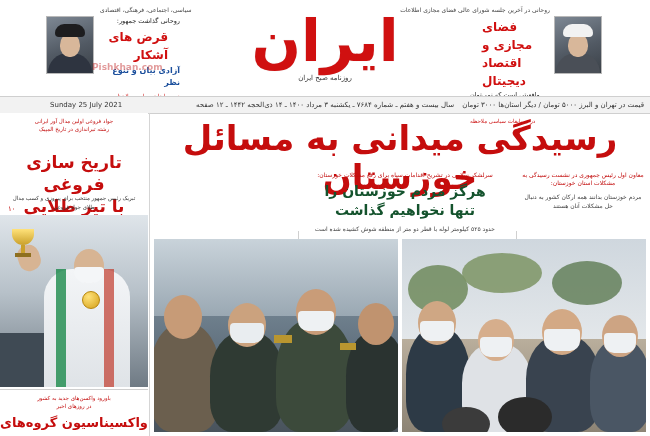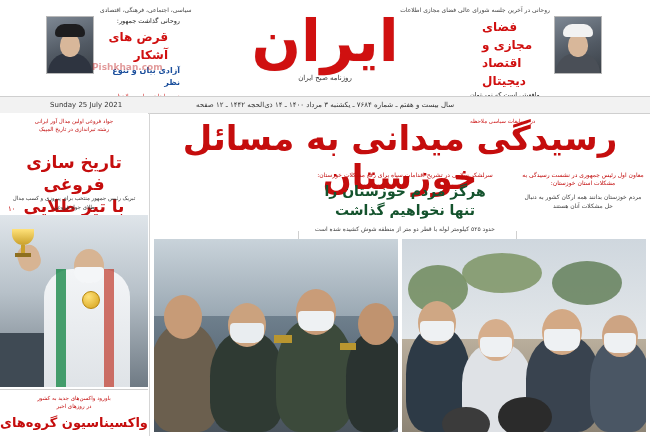--- a/index.html
+++ b/index.html
@@ -356,20 +356,21 @@
     </div>
 
     <div class="mast-title">ایران</div>
     <div class="mast-sub">روزنامه صبح ایران</div>
     <div class="watermark">Pishkhan.com</div>
   </div>
 
   <div class="infobar">
     <span class="left">Sunday 25 July 2021</span>
     <span class="center">سال بیست و هفتم ـ شماره ۷۶۸۴ ـ یکشنبه ۳ مرداد ۱۴۰۰ ـ ۱۴ ذی‌الحجه ۱۴۴۲ ـ ۱۲ صفحه</span>
+    <span class="right">قیمت در تهران و البرز ۵۰۰۰ تومان / دیگر استان‌ها ۳۰۰۰ تومان</span>
   </div>
 
   <div class="main">
 
     <div class="col-main">
 
       <div class="headline">رسیدگی میدانی به مسائل خوزستان</div>
 
       <div class="kickers">
 

